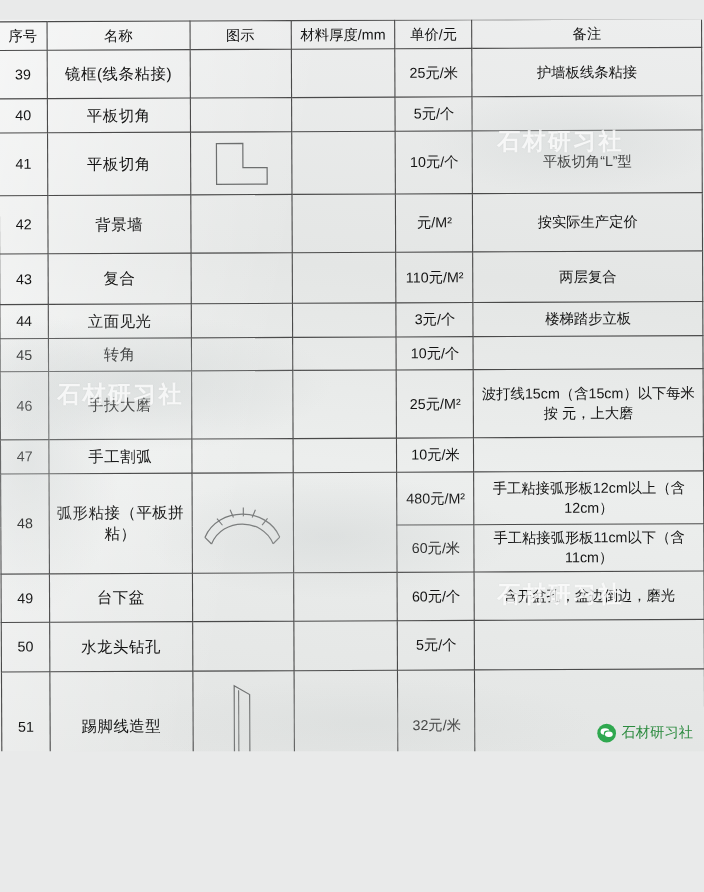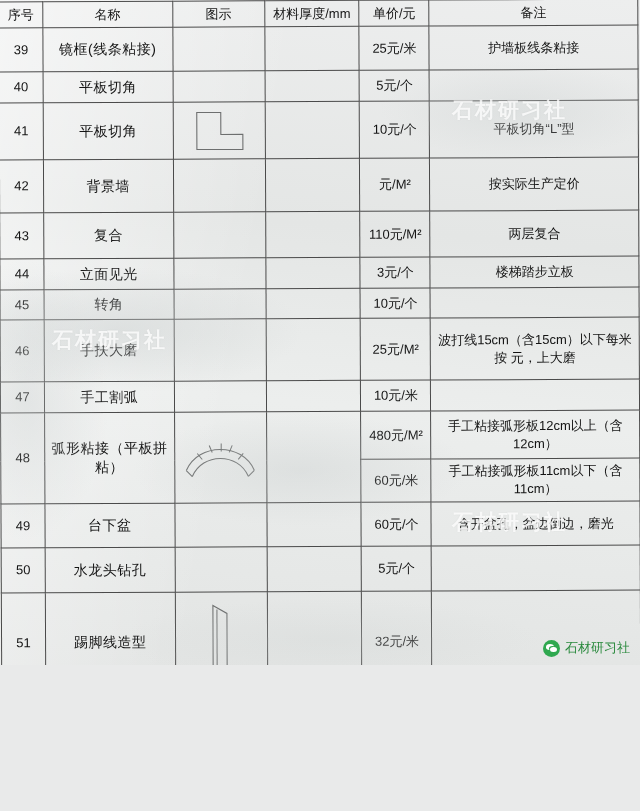--- a/index.html
+++ b/index.html
@@ -10,20 +10,21 @@
     font-family: "Liberation Sans", sans-serif;
     overflow: hidden;
   }
   #page {
     position: relative;
     width: 640px; height: 665px;
     background:
       linear-gradient(100deg, rgba(255,255,255,0.55) 0%, rgba(255,255,255,0.0) 40%),
       linear-gradient(185deg, #edeeee 0%, #e4e6e5 35%, #eceeed 60%, #e2e4e3 100%);
     overflow: hidden;
+    margin-top: 18px;
   }
   
   #page::before {
     content: "";
     position: absolute; inset: 0;
     background:
       radial-gradient(ellipse 260px 90px at 120px 330px, rgba(200,205,205,0.45), rgba(200,205,205,0) 70%),
       radial-gradient(ellipse 200px 70px at 520px 110px, rgba(205,210,210,0.40), rgba(205,210,210,0) 70%),
       radial-gradient(ellipse 240px 80px at 300px 470px, rgba(198,203,203,0.35), rgba(198,203,203,0) 70%),
       radial-gradient(ellipse 300px 60px at 330px 640px, rgba(210,214,213,0.35), rgba(210,214,213,0) 70%),

